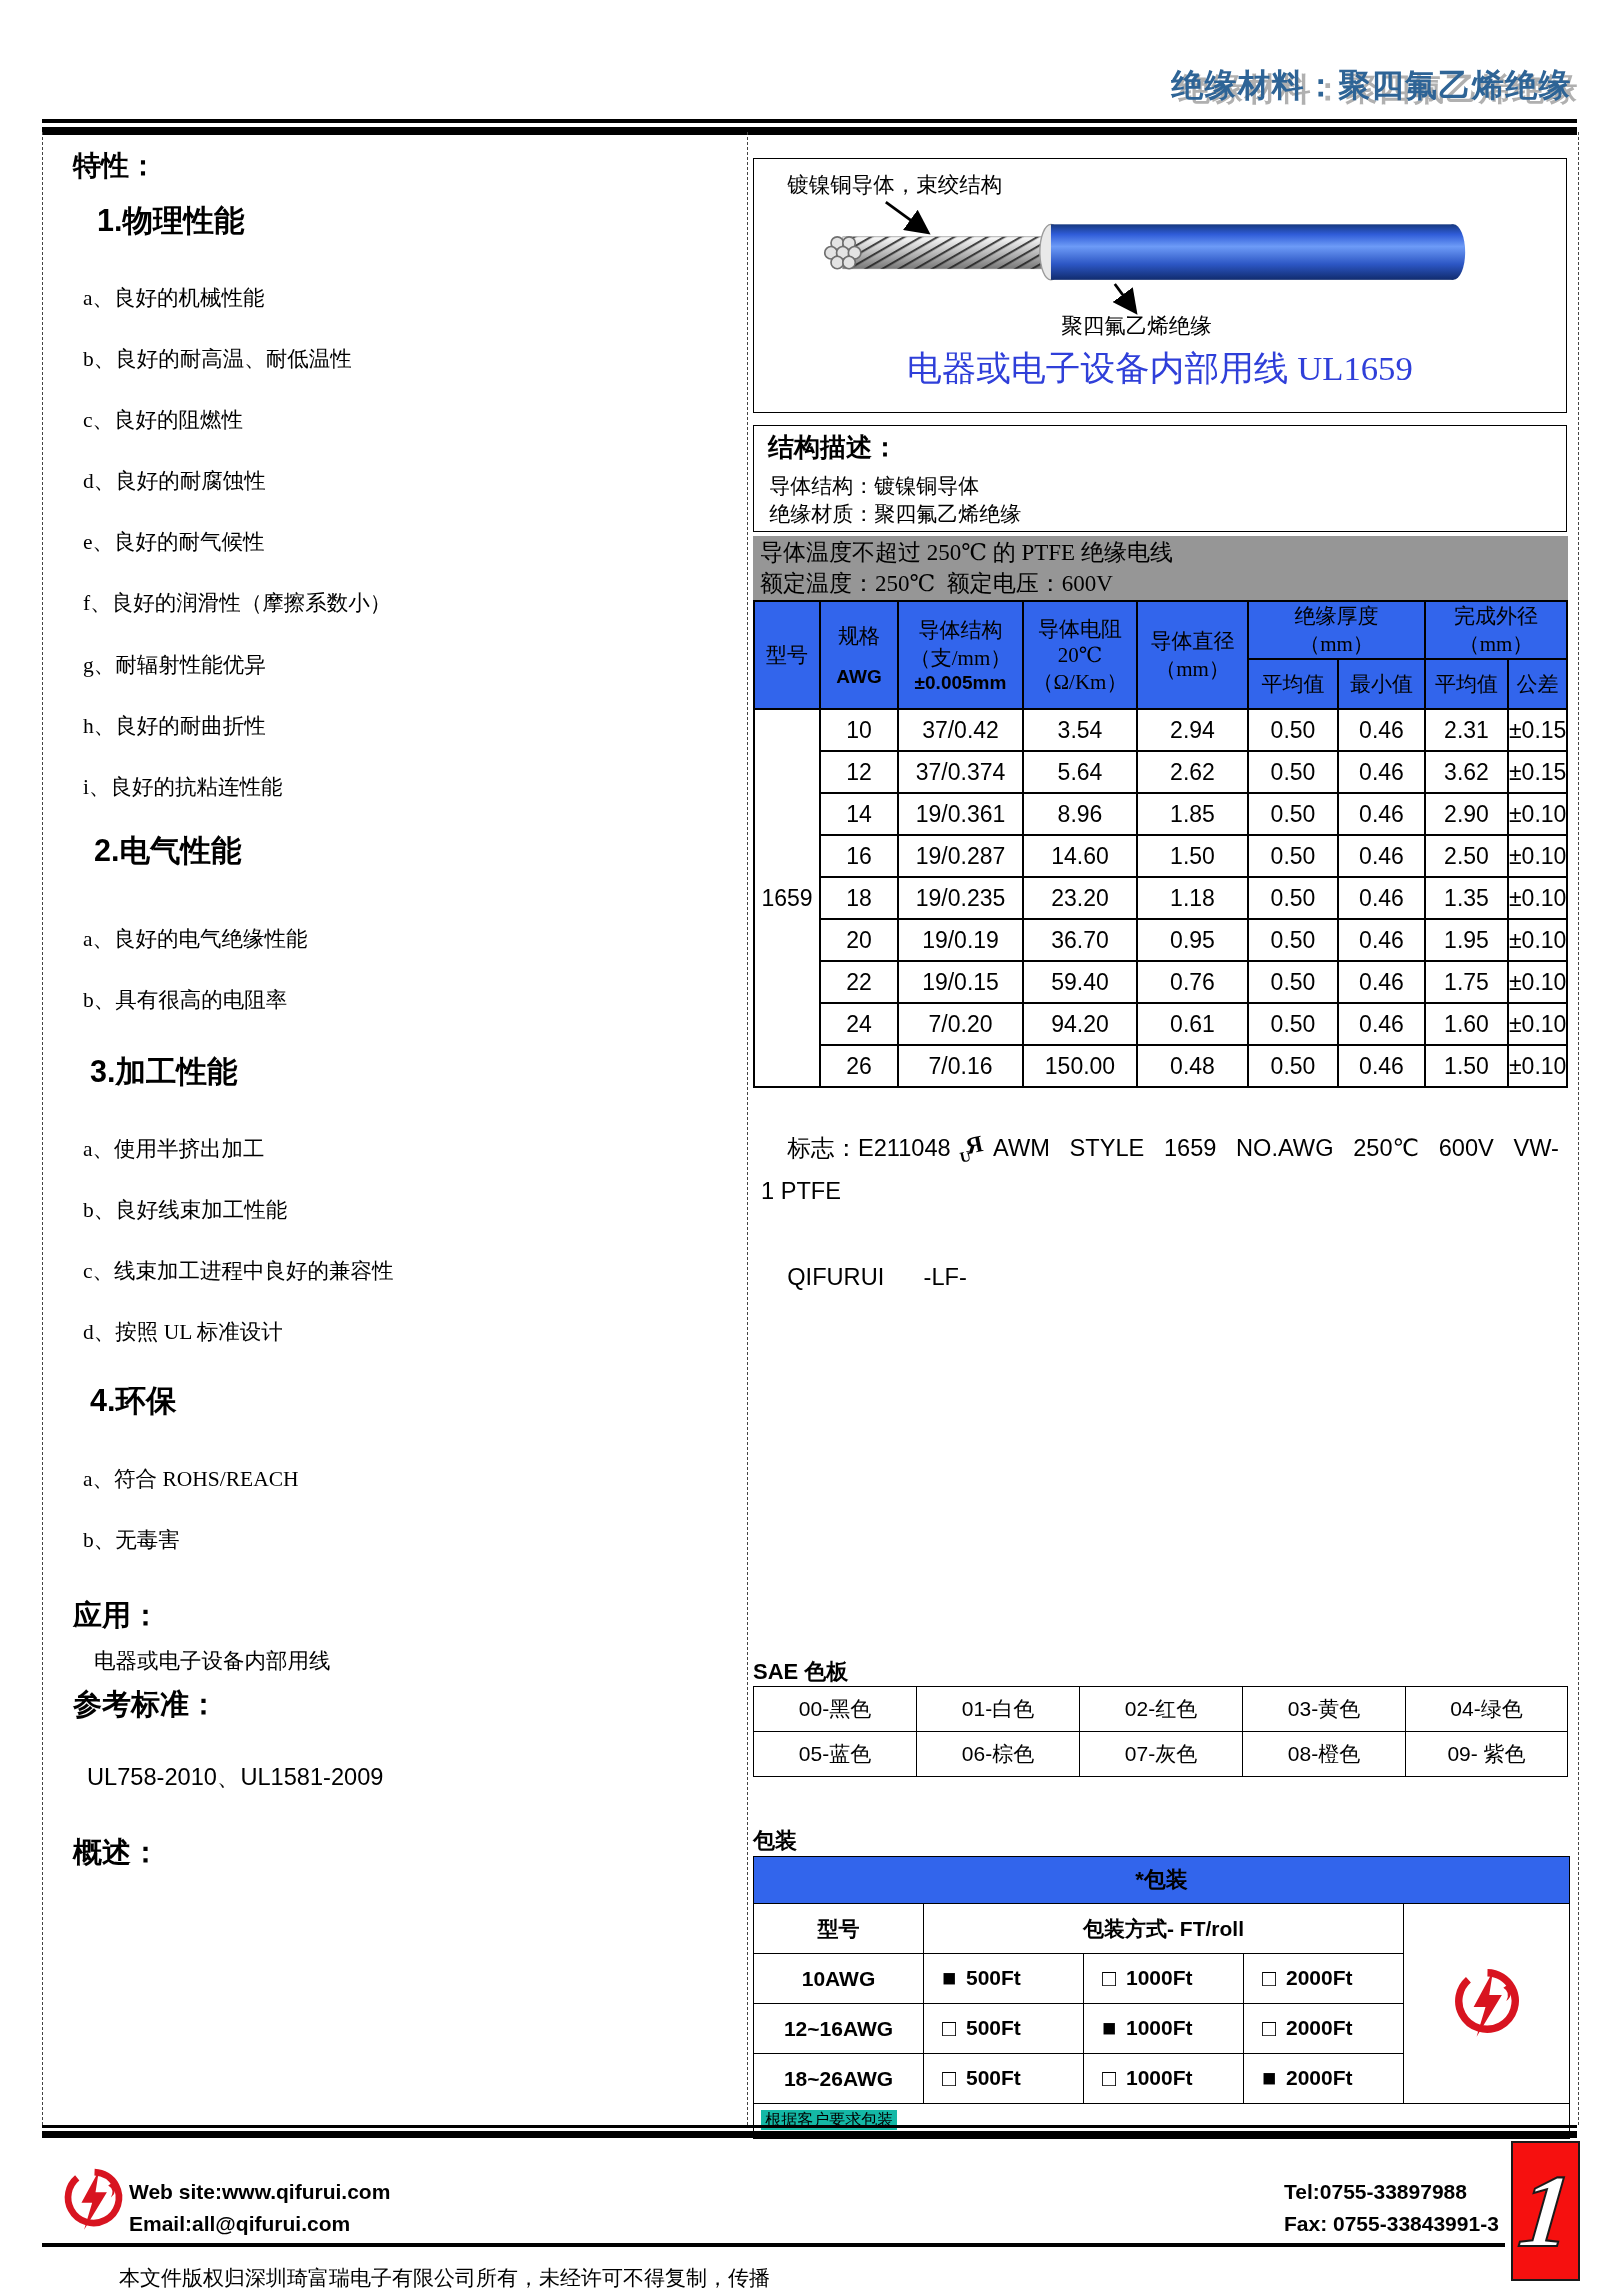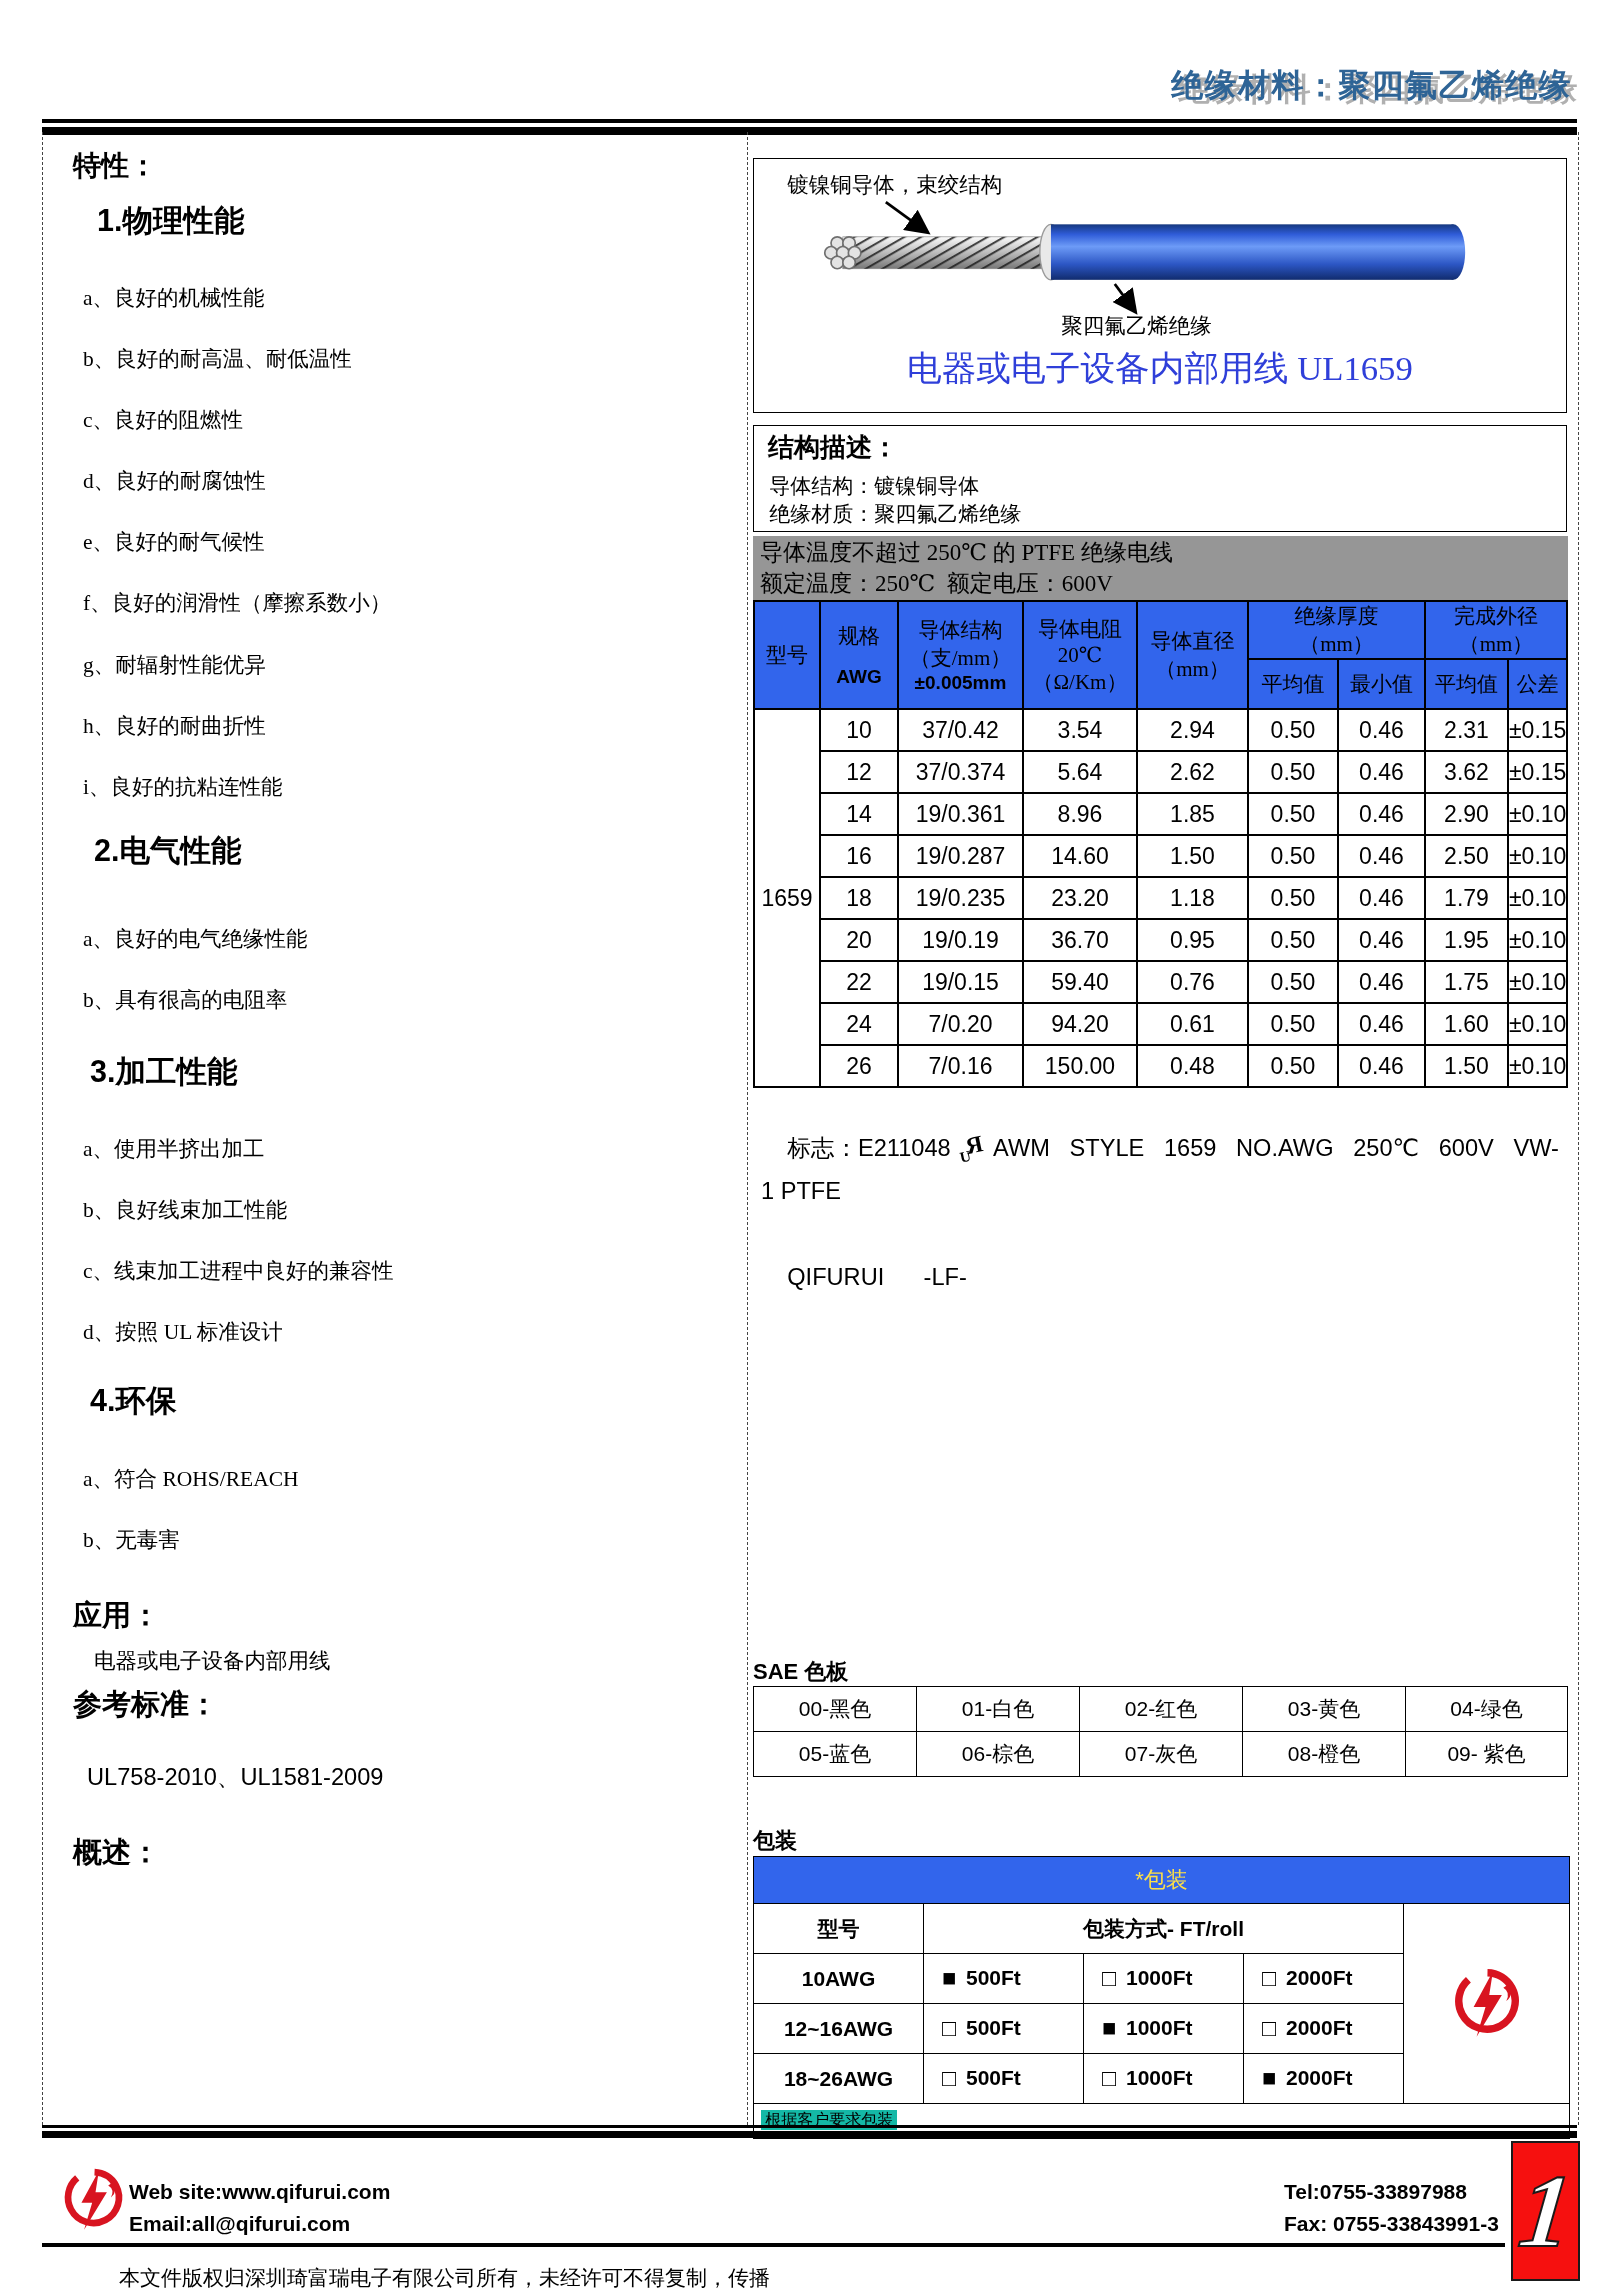--- a/index.html
+++ b/index.html
@@ -47,21 +47,21 @@
   
   .blocklabel{font-size:22px;font-weight:bold;}
   
   .colors{position:absolute;left:753px;top:1686px;width:815px;}
   .colors th,.colors td{border:1.4px solid #000;text-align:center;}
   .colors th{background:#3265ec;font-size:22px;height:42px;font-weight:bold;color:#000;}
   .colors td{font-size:21px;height:42px;background:#fff;}
   
   .pack{position:absolute;left:753px;top:1856px;width:815px;}
   .pack th,.pack td{border:1.4px solid #000;text-align:center;background:#fff;}
-  .pack th{background:#3265ec;font-size:22px;height:44px;font-weight:normal;color:#fde047;}
+  .pack th{background:#3265ec;font-size:22px;height:44px;font-weight:bold;color:#000000;}
   .pack .hrow td{height:47px;font-size:21px;font-weight:bold;}
   .pack .drow td{height:47px;font-size:21px;font-weight:bold;}
   .pack .opt{text-align:left;padding-left:18px;}
   .pack .cb{font-size:23.6px;margin-right:9.7px;vertical-align:-1.4px;}
   .pack .noterow td{height:32px;text-align:left;padding-left:7px;font-weight:normal;}
   .notehl{font-size:16px;font-family:"Liberation Serif","DejaVu Serif",serif;background:#14b8a6;padding:1.4px 4.2px;}
   
   .botline1{left:42px;top:2125px;width:1535px;height:2.8px;background:#000;}
   .botline2{left:42px;top:2131px;width:1535px;height:7px;background:#000;}
   .pagebox{left:1511px;top:2141px;width:65px;height:136px;background:#f6100f;border:2.1px solid #1a1a1a;
@@ -271,21 +271,21 @@
           <td>2.50</td>
           <td>±0.10</td>
         </tr>
       <tr>
           <td>18</td>
           <td>19/0.235</td>
           <td>23.20</td>
           <td>1.18</td>
           <td>0.50</td>
           <td>0.46</td>
-          <td>1.79</td>
+          <td>1.35</td>
           <td>±0.10</td>
         </tr>
       <tr>
           <td>20</td>
           <td>19/0.19</td>
           <td>36.70</td>
           <td>0.95</td>
           <td>0.50</td>
           <td>0.46</td>
           <td>1.95</td>

